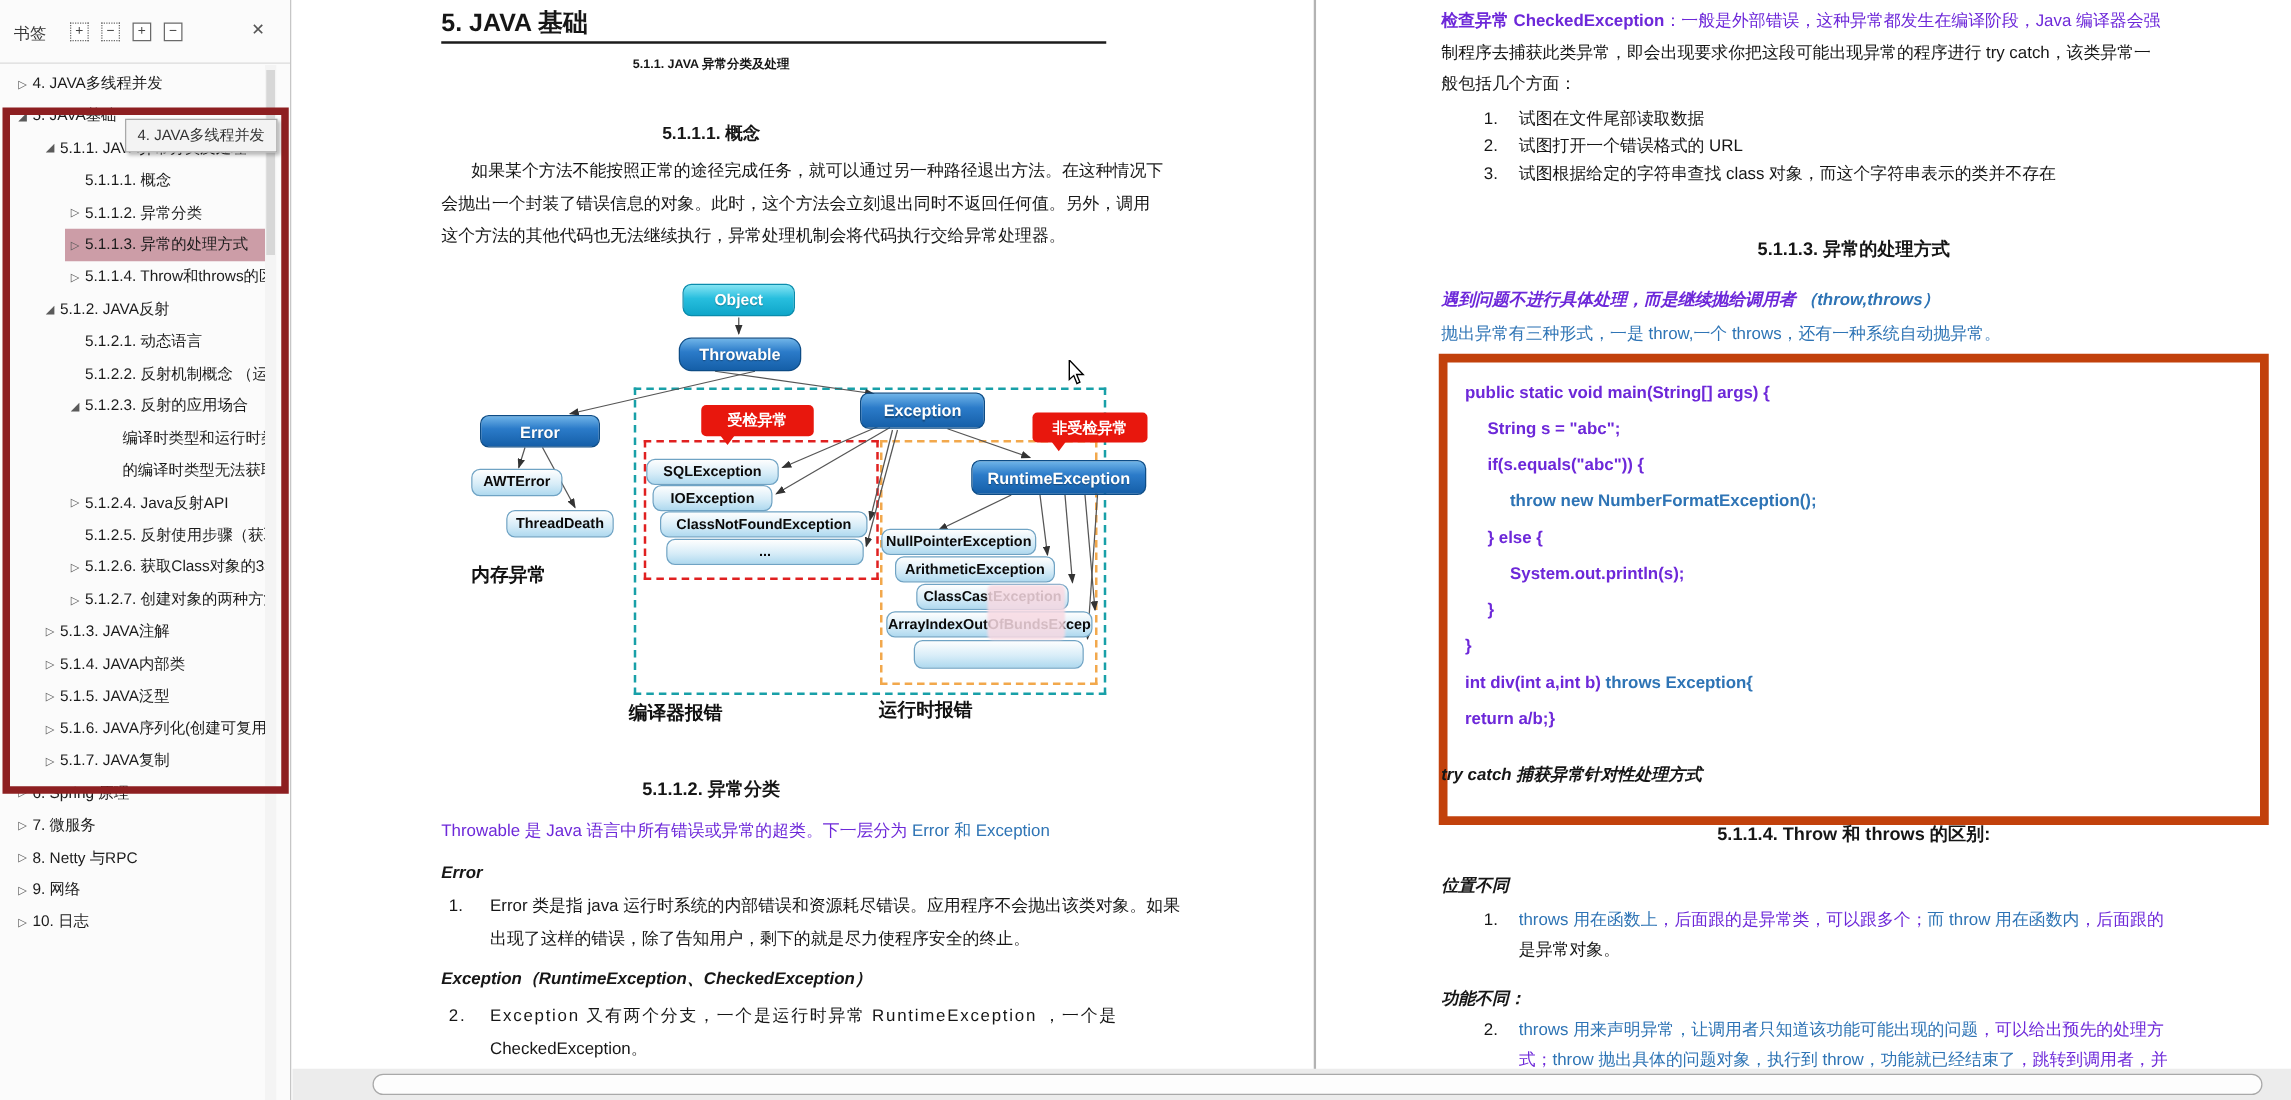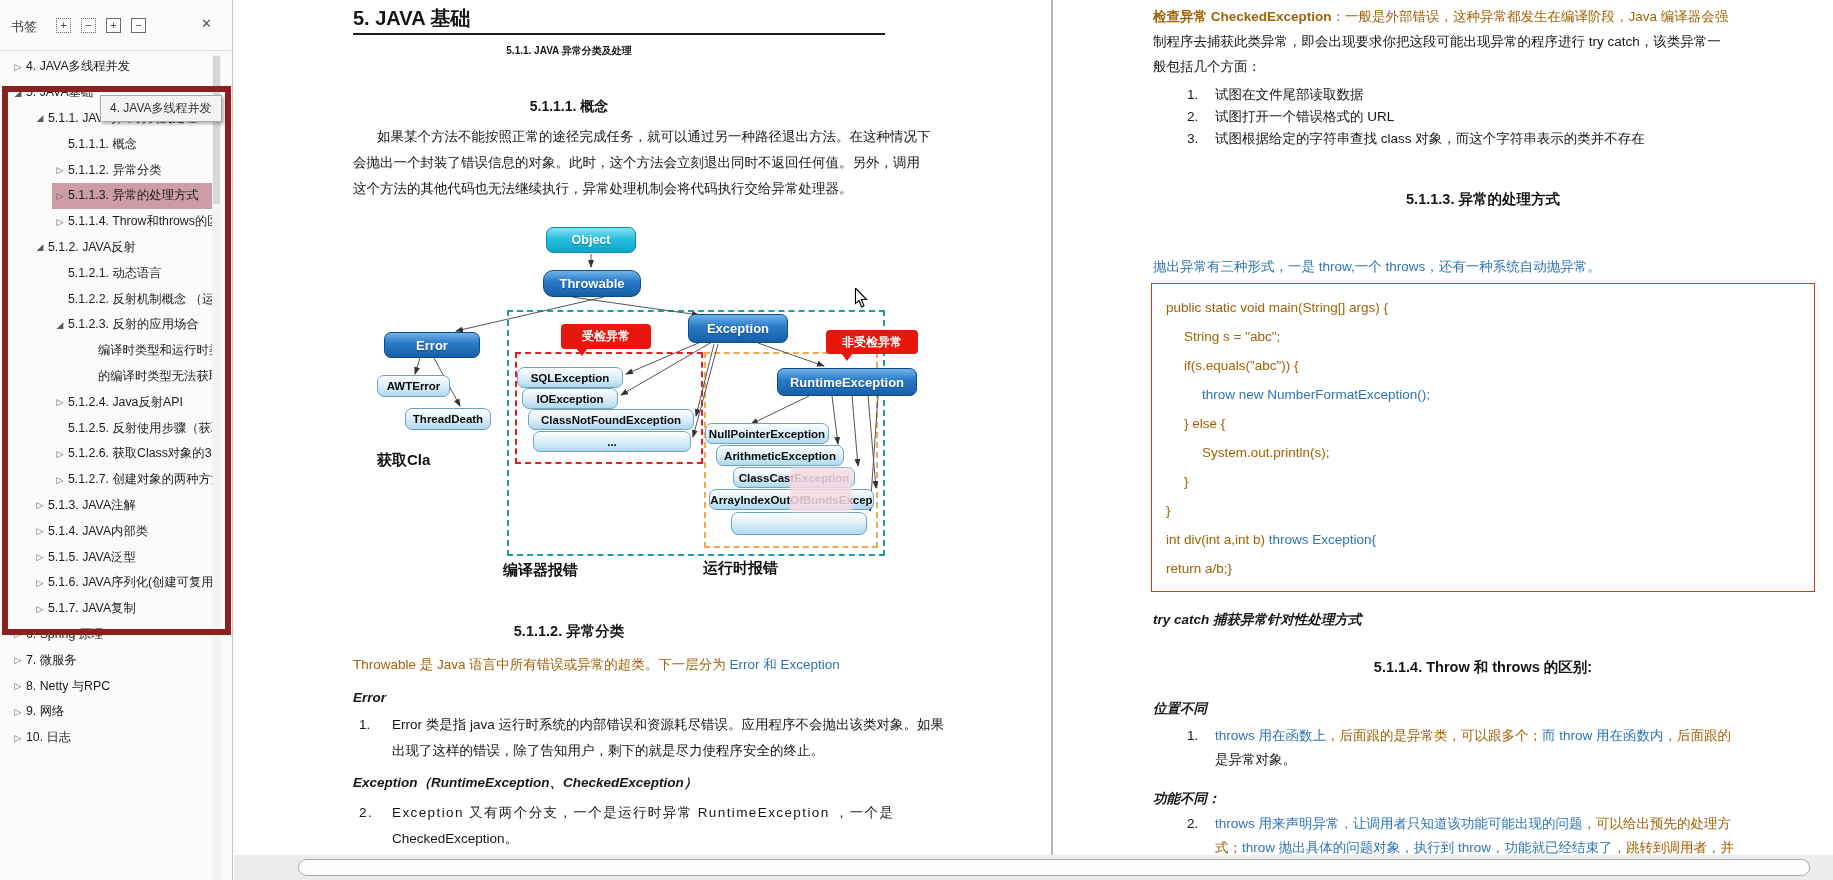--- a/index.html
+++ b/index.html
@@ -27,21 +27,21 @@
   #tooltip{position:absolute;left:100px;top:95px;height:25px;line-height:25px;padding:0 9px;
            background:#F3F3F3;border:1px solid #A9A9A9;box-shadow:2px 2px 3px rgba(0,0,0,.28);
            font-size:12px;color:#333;z-index:40;white-space:nowrap;}
   
   #page1{position:absolute;left:234px;top:0;width:817px;height:880px;background:#fff;}
   #pgdiv{position:absolute;left:1051px;top:0;width:2px;height:856px;background:#B3B3B3;}
   #page2{position:absolute;left:1053px;top:0;width:780px;height:880px;background:#fff;}
   .t{position:absolute;font-size:13.5px;color:#161616;white-space:nowrap;}
   .b{font-weight:bold;} .bi{font-weight:bold;font-style:italic;}
   .blue, .c-blue{color:#2E74B5;}
-  .c-k{color:#a16207;}
+  .c-k{color:#6d28d9;}
   .hc{left:119px;width:432px;text-align:center;font-weight:bold;}
   .hc2{left:98px;width:664px;text-align:center;font-weight:bold;}
   .num{display:inline-block;width:33px;}
   .num2{display:inline-block;width:28px;}
   
   .dnode{position:absolute;box-sizing:border-box;display:flex;align-items:center;justify-content:center;
          font-weight:bold;z-index:3;}
   .n-blue{background:linear-gradient(180deg,#6FB4E8 0%,#2B7BC9 42%,#155FA8 100%);color:#fff;
           border-radius:7px;border:1px solid #0D4C86;font-size:13px;text-shadow:0 1px 1px rgba(0,0,0,.35);}
   .n-cyan{background:linear-gradient(180deg,#85E4F3 0%,#27BEDE 45%,#0FA6C9 100%);color:#fff;
@@ -49,22 +49,22 @@
   .n-lite,.n-empty{background:linear-gradient(180deg,#FEFEFE 0%,#D8EDF8 55%,#AFD9EF 100%);color:#0a0a0a;
           border:1px solid #6FA3C4;border-radius:7px;font-size:11.5px;}
   .n-bub{background:#E8170D;color:#fff;font-size:12px;border-radius:4px;z-index:4;}
   .n-bub::after{content:'';position:absolute;left:15px;bottom:-7px;border-left:6px solid transparent;
           border-right:6px solid transparent;border-top:8px solid #E8170D;}
   .n-cap{font-size:15px;color:#111;justify-content:flex-start;}
   .n-pink{background:#F8DAE3;opacity:.85;border-radius:4px;filter:blur(1px);z-index:5;}
   .dash{position:absolute;border:2px dashed;box-sizing:border-box;z-index:1;}
   #arrows1{position:absolute;left:0;top:0;z-index:2;pointer-events:none;}
   
-  #codebox{position:absolute;left:98px;top:283px;width:664px;height:309px;border:1px solid #c2410c;
-           box-sizing:border-box;padding-top:9px;}
+  #codebox{position:absolute;left:98px;top:283px;width:664px;height:377px;border:7px solid #c2410c;
+           box-sizing:border-box;padding-top:9px;font-weight:bold;}
   .cl{height:29px;line-height:29px;font-size:13.5px;white-space:pre;}
   
   #hband{position:absolute;left:234px;top:855px;width:1599px;height:25px;background:#ECECEC;z-index:20;}
   #hthumb{position:absolute;left:298px;top:859px;width:1512px;height:17px;background:#FDFDFD;
           border:1px solid #A9A9A9;border-radius:9px;box-sizing:border-box;z-index:21;}
   #cursor{position:absolute;left:620px;top:288px;z-index:50;}
 </style>
 </head>
 <body>
 
@@ -242,21 +242,21 @@
       <div class="dnode n-lite" style="left: 294px; top: 409px; width: 166px; height: 21px;">ClassNotFoundException</div>
       <div class="dnode n-lite" style="left: 299px; top: 431px; width: 158px; height: 21px;">...</div>
       <div class="dnode n-lite" style="left: 471px; top: 423px; width: 124px; height: 21px;">NullPointerException</div>
       <div class="dnode n-lite" style="left: 482px; top: 445px; width: 128px; height: 21px;">ArithmeticException</div>
       <div class="dnode n-lite" style="left: 499px; top: 467px; width: 122px; height: 21px;">ClassCastException</div>
       <div class="dnode n-lite" style="left: 475px; top: 489px; width: 165px; height: 21px;">ArrayIndexOutOfBundsExcep</div>
       <div class="dnode n-empty" style="left: 497px; top: 512px; width: 136px; height: 23px;"></div>
       <div class="dnode n-pink" style="left: 556px; top: 468px; width: 62px; height: 44px;"></div>
       <div class="dnode n-bub" style="left: 327px; top: 324px; width: 90px; height: 25px;">受检异常</div>
       <div class="dnode n-bub" style="left: 592px; top: 330px; width: 92px; height: 24px;">非受检异常</div>
-      <div class="dnode n-cap" style="left: 143px; top: 449px; width: 90px; height: 22px;">获取Cla</div>
+      <div class="dnode n-cap" style="left: 143px; top: 449px; width: 90px; height: 22px;">内存异常</div>
       <div class="dnode n-cap" style="left: 269px; top: 559px; width: 95px; height: 22px;">编译器报错</div>
       <div class="dnode n-cap" style="left: 469px; top: 557px; width: 95px; height: 22px;">运行时报错</div>
     </div>
 
   <svg id="cursor" width="14" height="20" viewBox="0 0 12 18">
     <polygon points="1,0 1,14 4.2,11.2 6.5,17 8.6,16 6.3,10.4 11,10.4" fill="#fff" stroke="#000" stroke-width="1"></polygon>
   </svg>
 
   <div class="t hc" style="top:622px;font-size:14.5px">5.1.1.2.    异常分类</div>
   <div class="t" style="left:119px;top:656px"><span class="c-k">Throwable 是 Java 语言中所有错误或异常的超类。下一层分为 </span><span class="c-blue">Error 和 Exception</span></div>
@@ -273,20 +273,21 @@
 
 <div id="page2">
   <div class="t" style="left:100px;top:8px"><span class="c-k b">检查异常 CheckedException</span><span class="c-k">：一般是外部错误，这种异常都发生在编译阶段，Java 编译器会强</span></div>
   <div class="t" style="left:100px;top:33px">制程序去捕获此类异常，即会出现要求你把这段可能出现异常的程序进行 try catch，该类异常一</div>
   <div class="t" style="left:100px;top:58px">般包括几个方面：</div>
   <div class="t" style="left:134px;top:86px"><span class="num2">1.</span><span>试图在文件尾部读取数据</span></div>
   <div class="t" style="left:134px;top:108px"><span class="num2">2.</span><span>试图打开一个错误格式的 URL</span></div>
   <div class="t" style="left:134px;top:130px"><span class="num2">3.</span><span>试图根据给定的字符串查找 class 对象，而这个字符串表示的类并不存在</span></div>
 
   <div class="t hc2" style="top:190px;font-size:14.5px">5.1.1.3.    异常的处理方式</div>
+  <div class="t" style="left:100px;top:231px"><span class="c-k bi">遇到问题不进行具体处理，而是继续抛给调用者 </span><span class="c-blue bi">（throw,throws）</span></div>
   <div class="t blue" style="left:100px;top:258px">抛出异常有三种形式，一是 throw,一个 throws，还有一种系统自动抛异常。</div>
 
   <div id="codebox">
       <div class="cl" style="padding-left: 14px;"><span class="c-k">public static void main(String[] args) {</span></div>
       <div class="cl" style="padding-left: 32px;"><span class="c-k">String s = "abc";</span></div>
       <div class="cl" style="padding-left: 32px;"><span class="c-k">if(s.equals("abc")) {</span></div>
       <div class="cl" style="padding-left: 50px;"><span class="c-blue">throw new NumberFormatException();</span></div>
       <div class="cl" style="padding-left: 32px;"><span class="c-k">} else {</span></div>
       <div class="cl" style="padding-left: 50px;"><span class="c-k">System.out.println(s);</span></div>
       <div class="cl" style="padding-left: 32px;"><span class="c-k">}</span></div>

